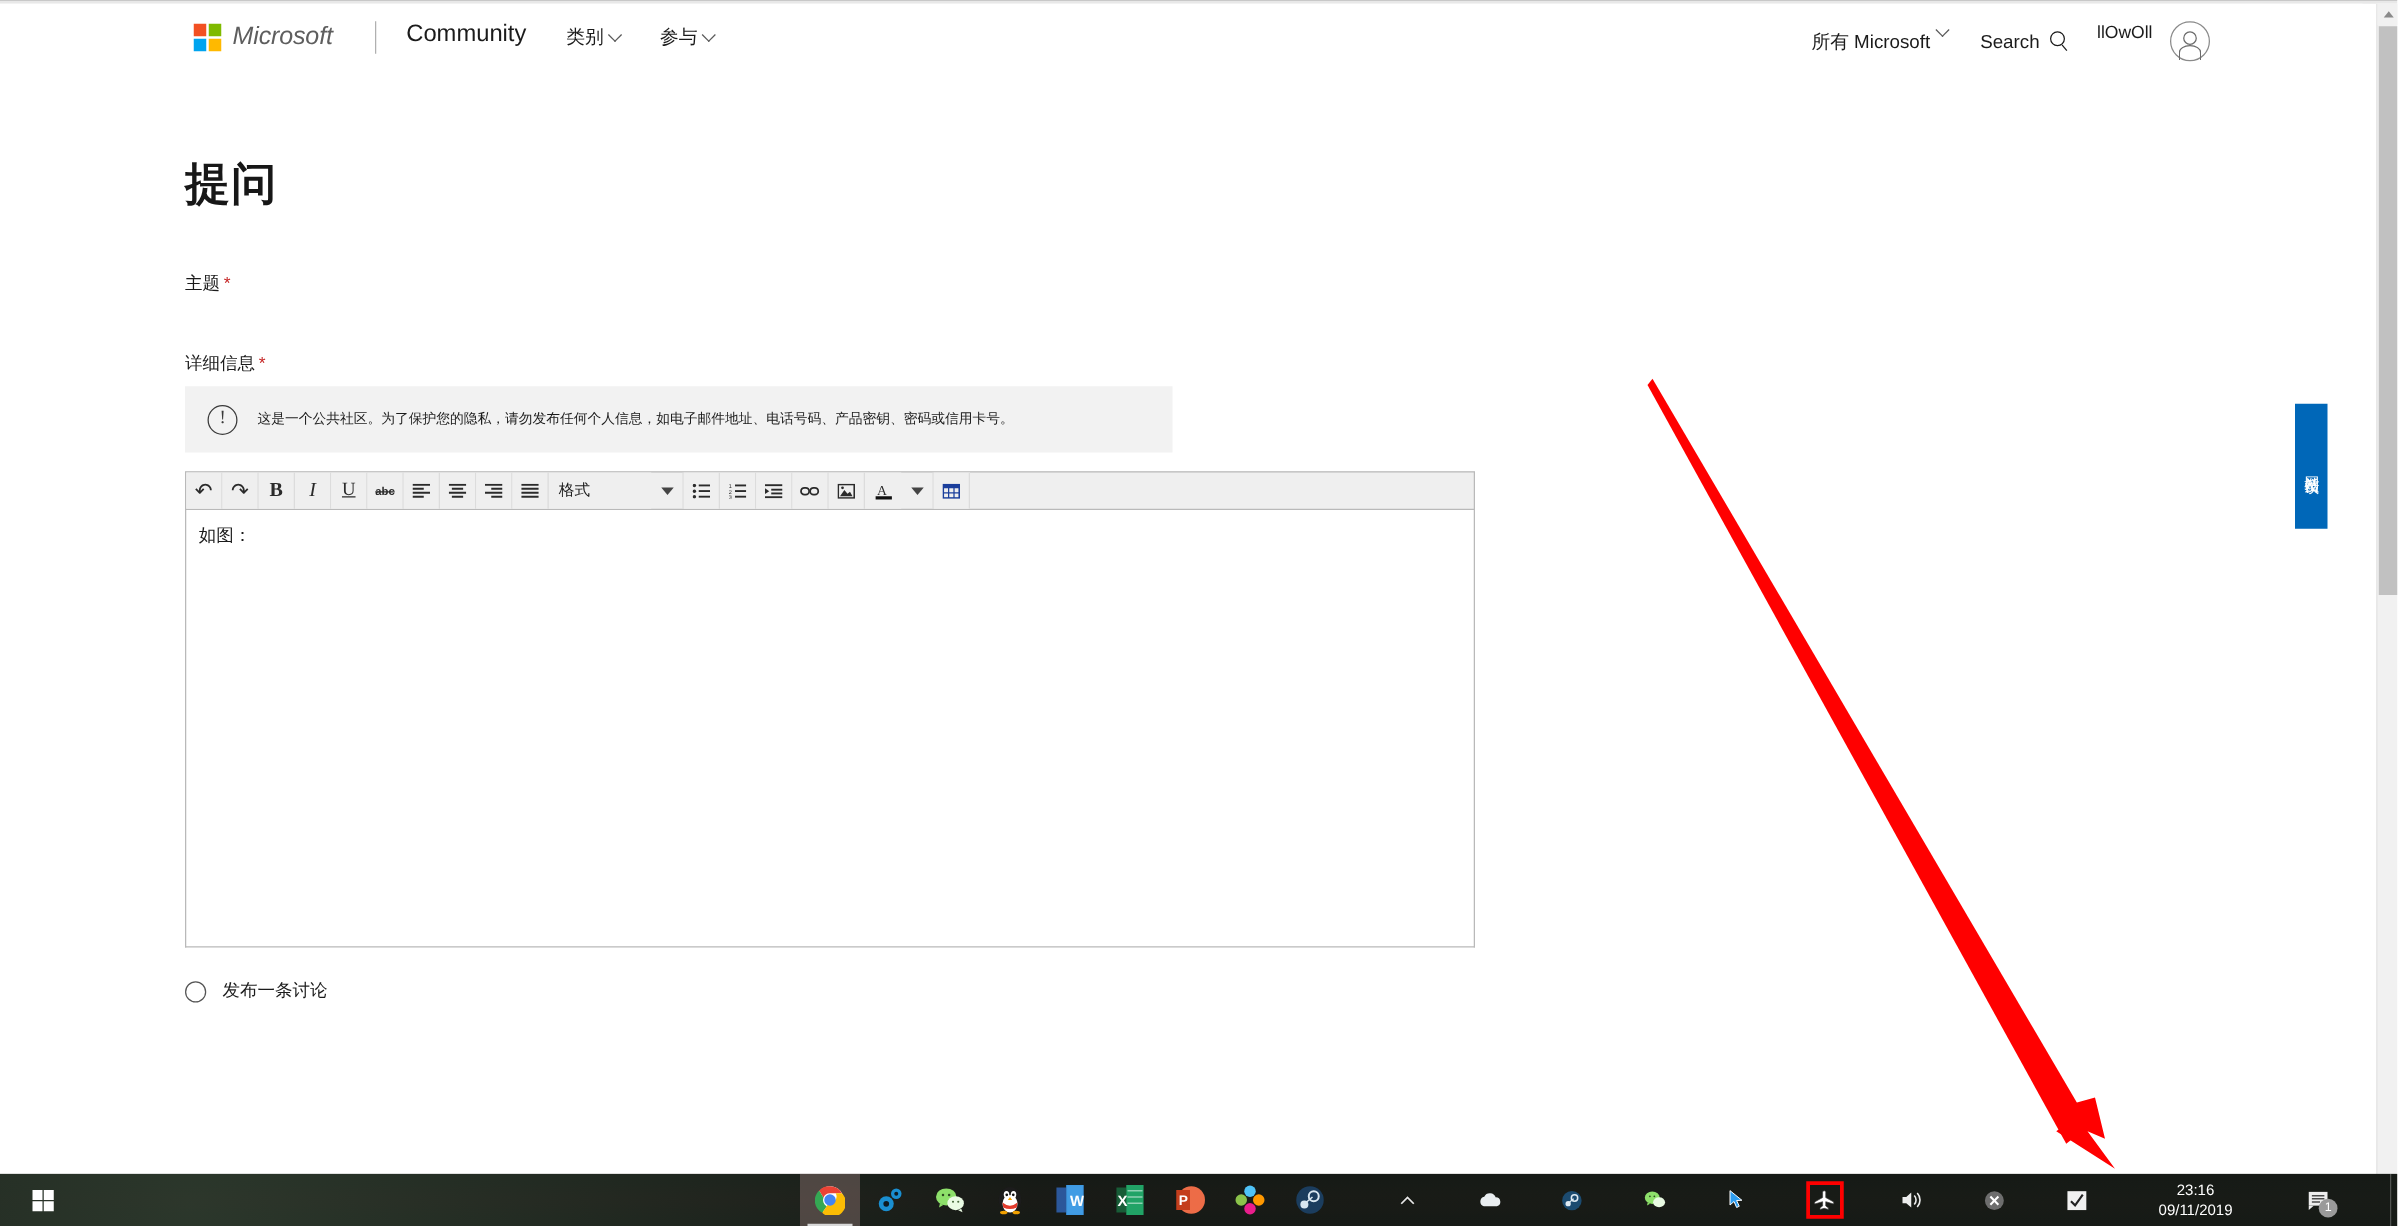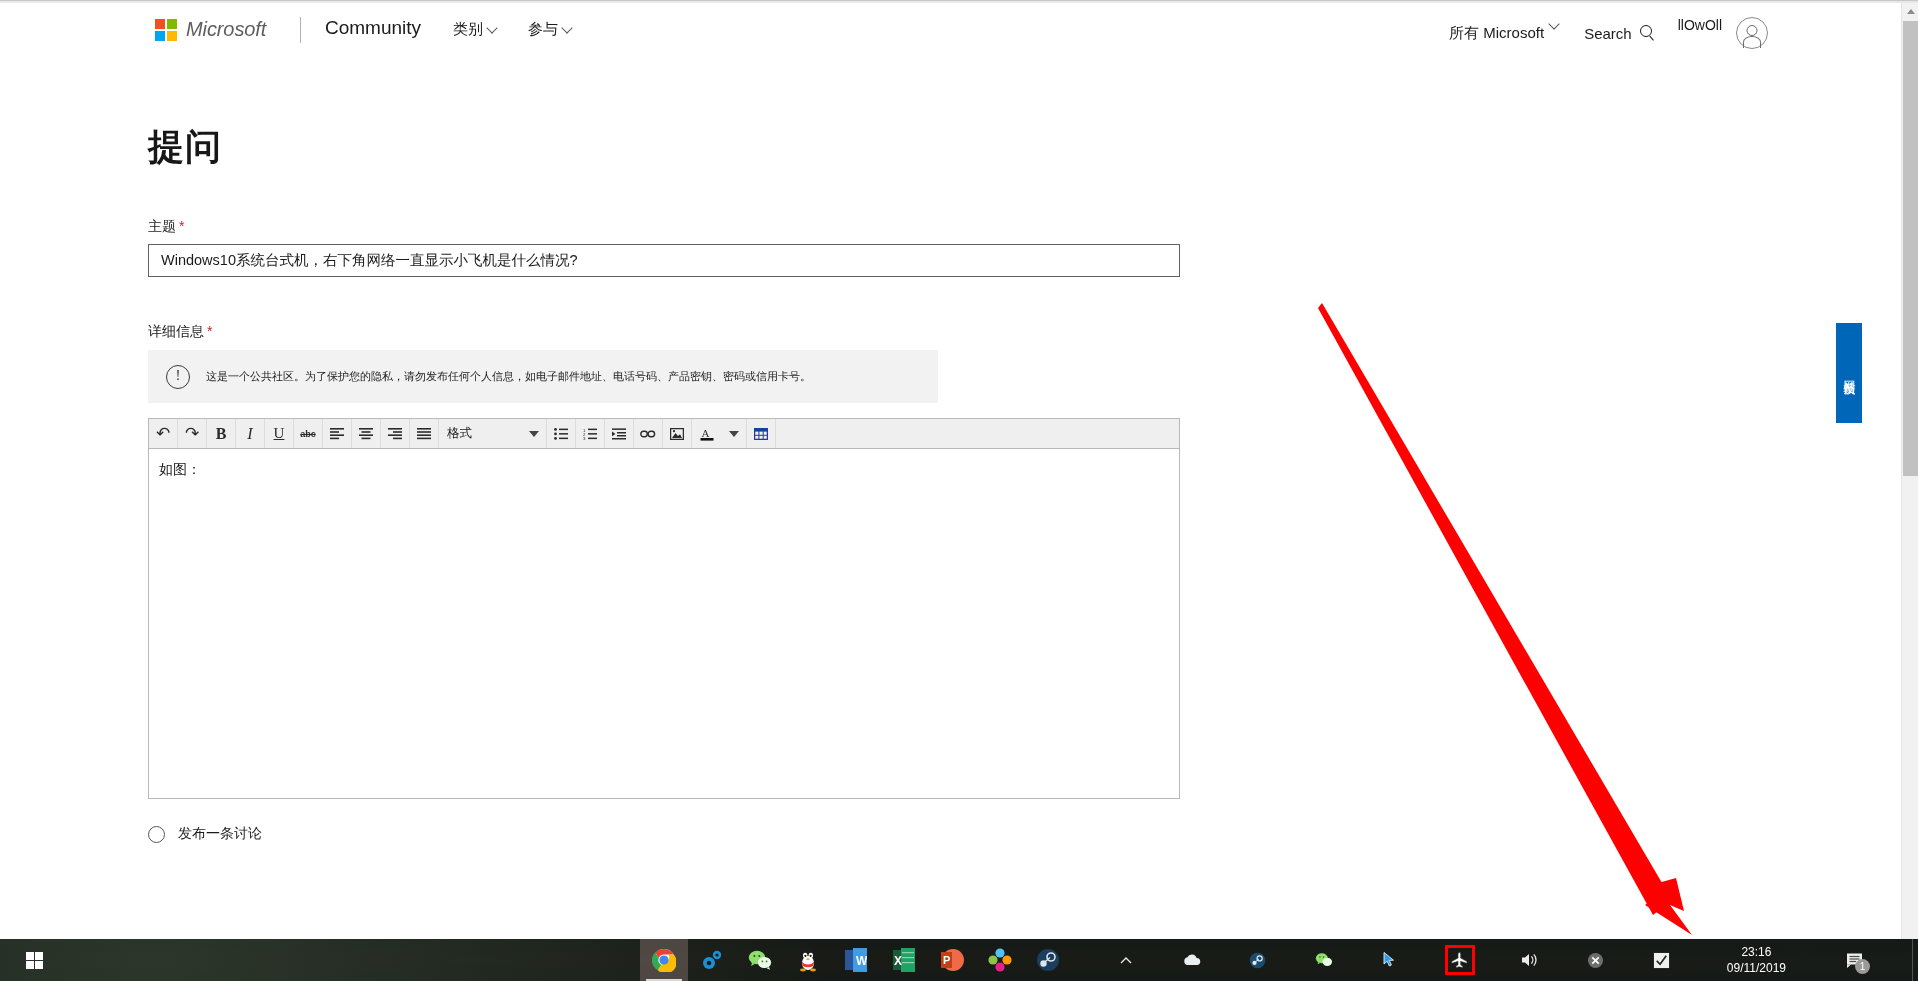--- a/index.html
+++ b/index.html
@@ -293,21 +293,20 @@
       </div>
     </div>
 
     <div class="content">
 
       <div class="page-title">提问</div>
 
       <div class="field-label">
         <span>主题</span><span class="req">*</span>
       </div>
-      <input class="subject-input" value="Windows10系统台式机，右下角网络一直显示小飞机是什么情况?" style="">
 
       <div class="field-label">
         <span>详细信息</span><span class="req">*</span>
       </div>
 
       <div class="notice">
         <div class="notice-icon"></div>
         <div class="notice-text">这是一个公共社区。为了保护您的隐私，请勿发布任何个人信息，如电子邮件地址、电话号码、产品密钥、密码或信用卡号。</div>
       </div>
 

